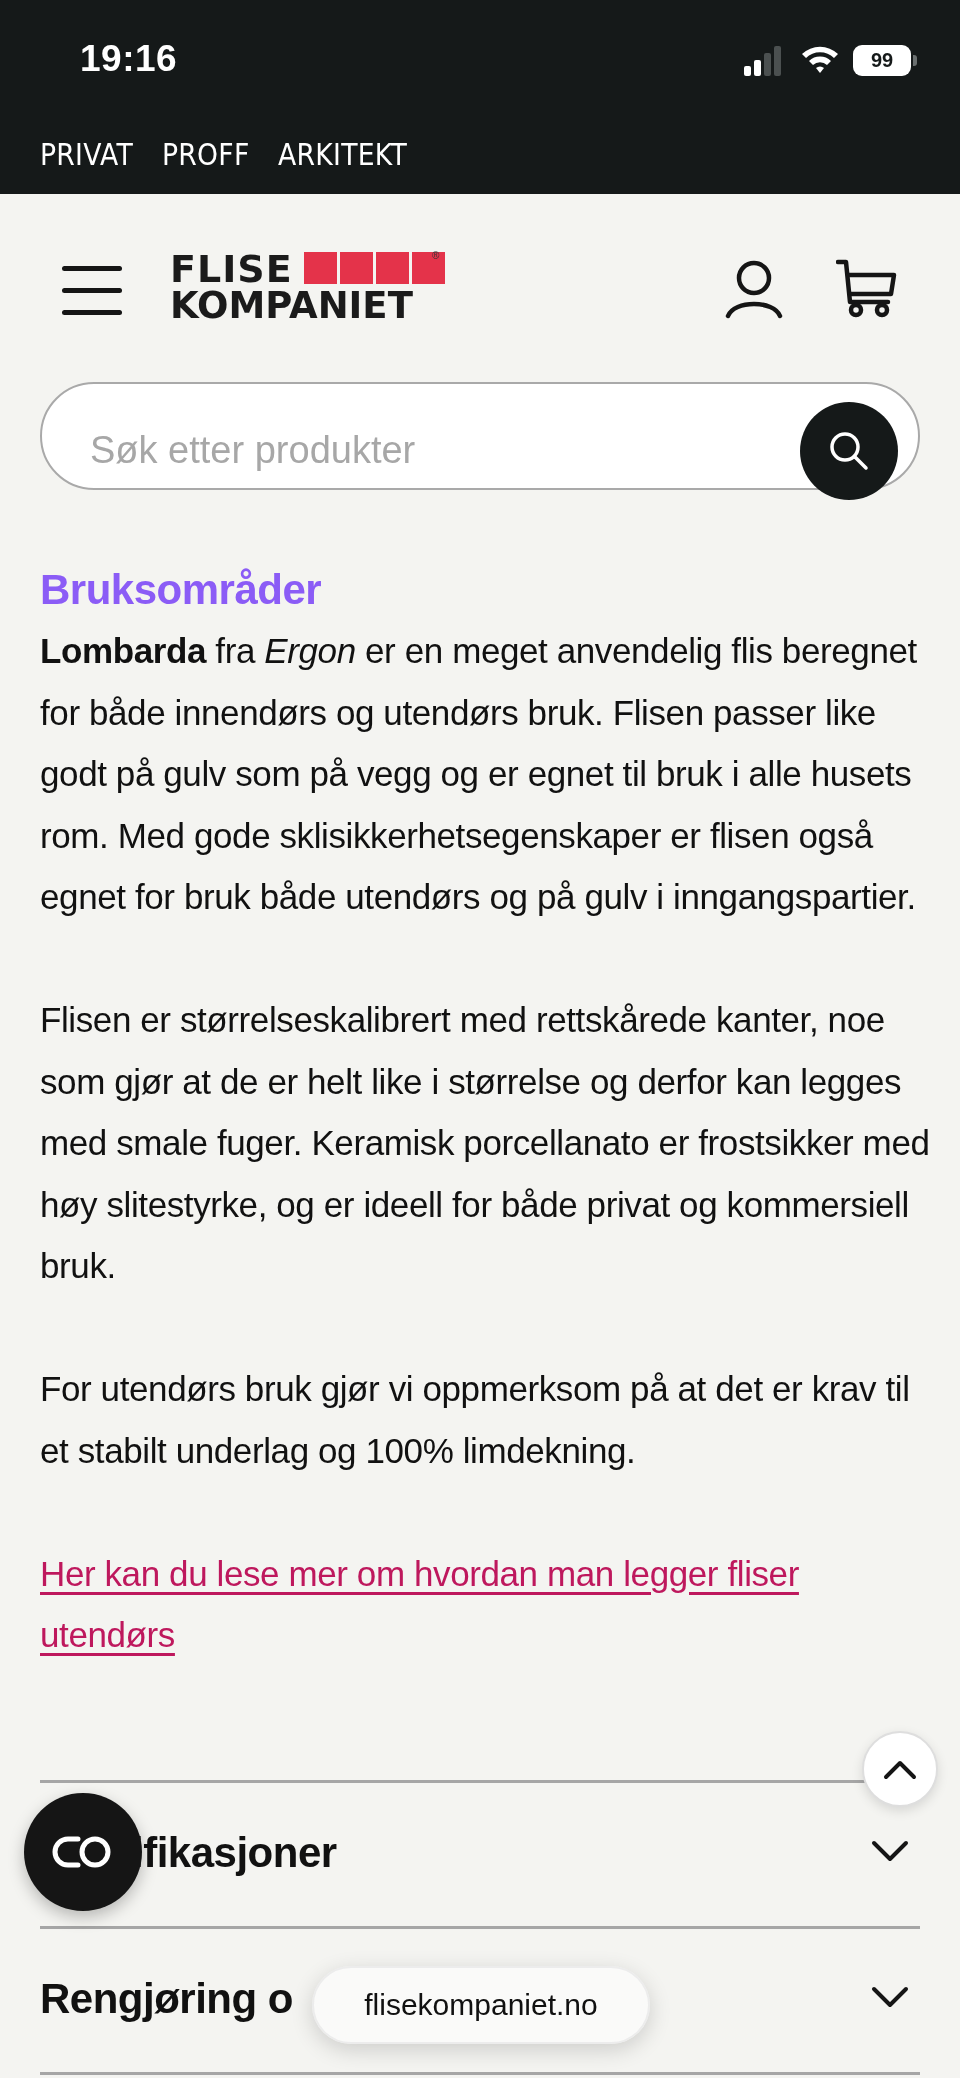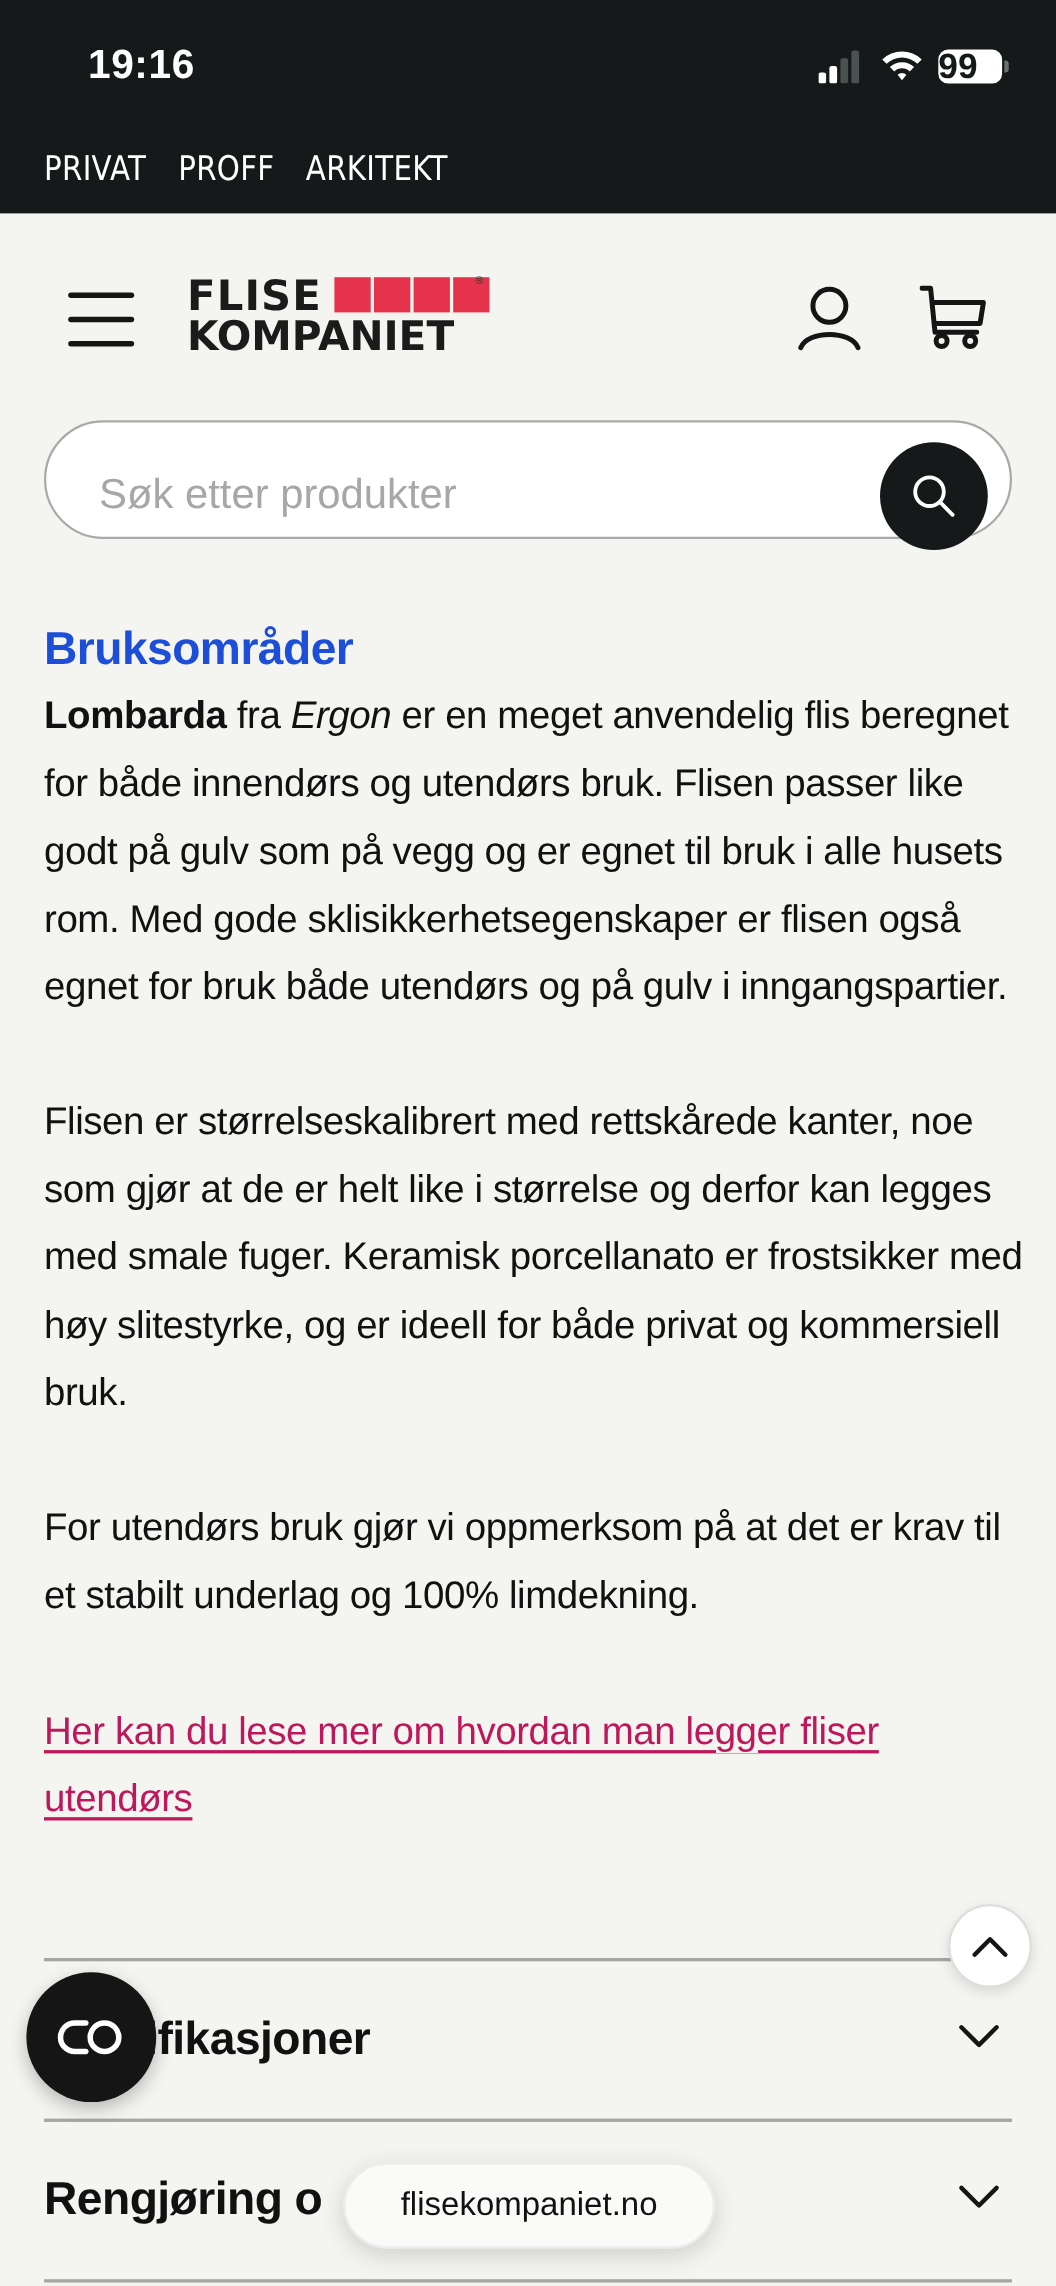--- a/index.html
+++ b/index.html
@@ -17,21 +17,21 @@
     .status-time {
       position: absolute; left: 80px; top: 38px;
       color: #fff; font-size: 37px; font-weight: 600; letter-spacing: 0.5px;
       font-family: "Liberation Sans", sans-serif;
     }
     .signal { position: absolute; left: 744px; top: 44px; width: 44px; height: 32px; }
     .wifi { position: absolute; left: 800px; top: 43px; width: 40px; height: 32px; }
     .battery {
       position: absolute; left: 853px; top: 45px; width: 58px; height: 31px;
       background: #fff; border-radius: 9px;
-      color: #151919; font-weight: 700; font-size: 32px; line-height: 31px;
+      color: #151919; font-weight: 700; font-size: 20px; text-align: center; line-height: 31px;
     }
     .battery-tip {
       position: absolute; left: 913px; top: 55px; width: 4px; height: 11px;
       background: #6a6f6f; border-radius: 0 3px 3px 0;
     }
     .segment-nav { position: absolute; left: 40px; top: 136px; display: flex; gap: 28px; }
     .segment-nav a {
       color: #fff; font-size: 31px; text-decoration: none; letter-spacing: 0.3px;
       font-family: "DejaVu Sans", sans-serif; font-weight: 400;
       transform: scaleX(0.86); transform-origin: left center; display: inline-block;
@@ -69,21 +69,21 @@
     .search-button {
       position: absolute; right: 20px; top: 18px; width: 98px; height: 98px;
       border-radius: 50%; background: #151919; border: none;
       display: flex; align-items: center; justify-content: center;
     }
     .content {
       position: absolute; left: 40px; top: 560px; width: 890px;
       font-family: "Liberation Sans", sans-serif;
     }
     .section-title {
-      font-size: 42px; font-weight: 700; line-height: 60px; color: #1d4ed8;
+      font-size: 42px; font-weight: 700; line-height: 60px; color: #8b5cf6;
       letter-spacing: -0.5px;
     }
     .para {
       font-size: 35px; line-height: 61.5px; color: #111; letter-spacing: -0.4px;
     }
     .para b { font-weight: 700; }
     .para i { font-style: italic; }
     .gap { height: 61.5px; }
     .read-more {
       font-size: 35px; line-height: 61.5px; color: #be185d; letter-spacing: -0.4px;

